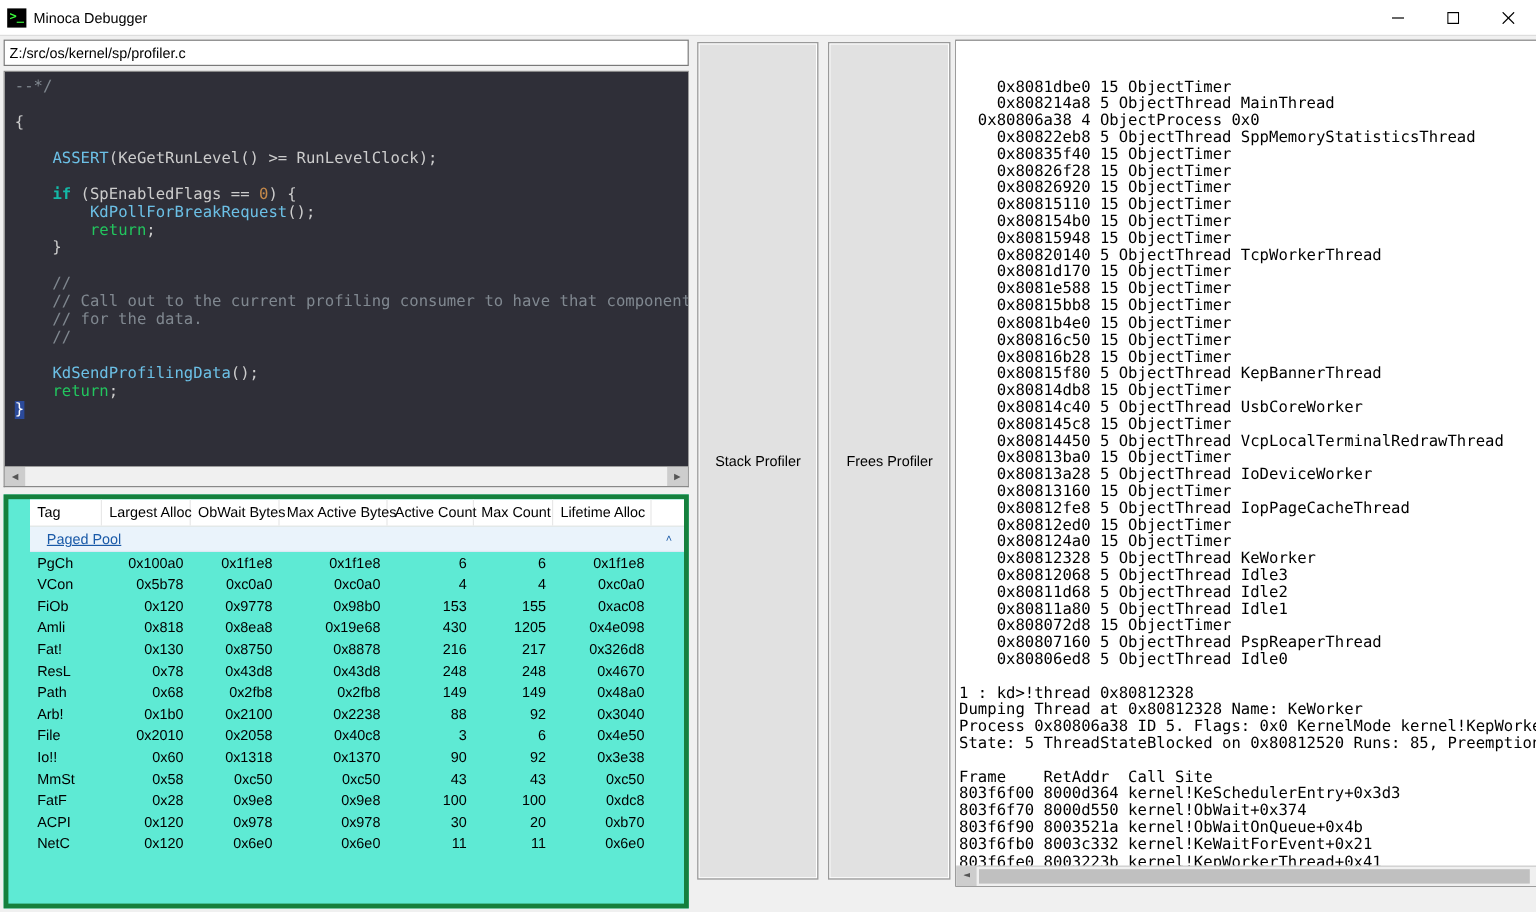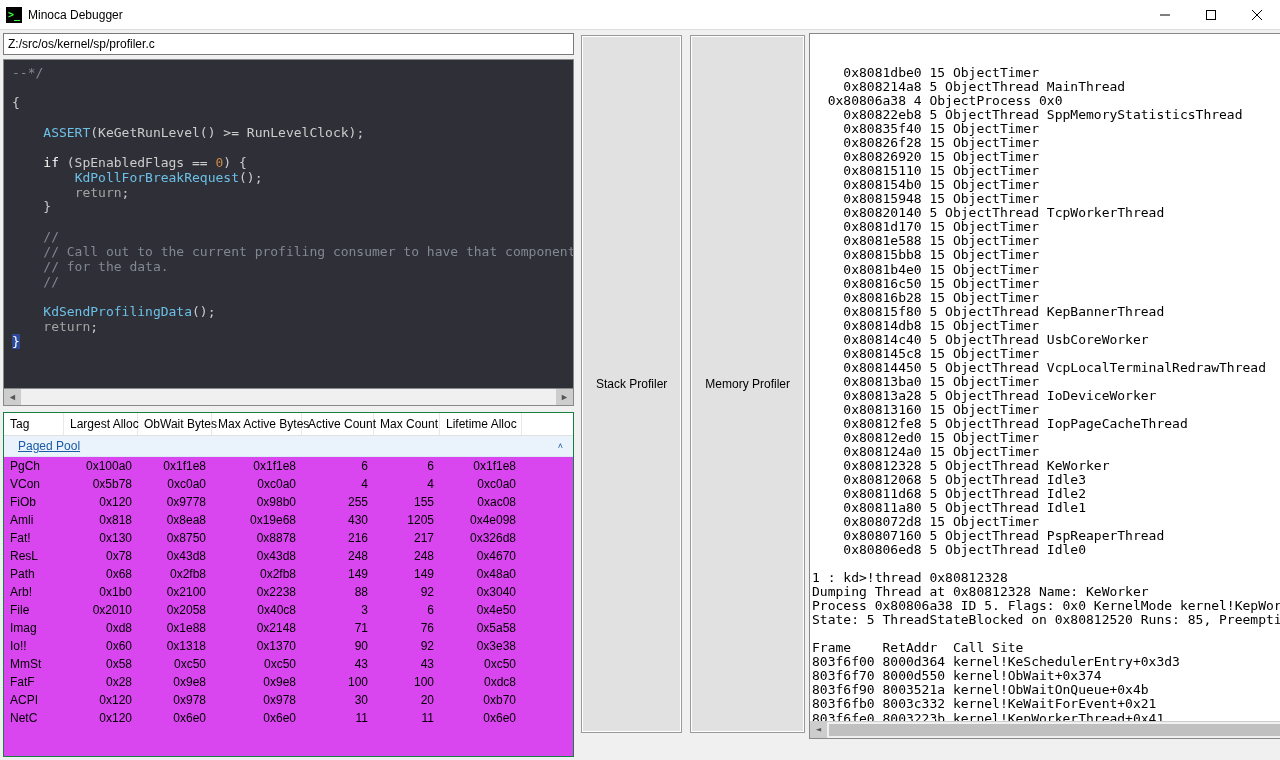--- a/index.html
+++ b/index.html
@@ -76,42 +76,43 @@
   font-family: Consolas, monospace;
   font-size: 13px;
   overflow: auto;
   white-space: pre;
   padding: 6px 8px;
   line-height: 1.15;
   position: relative;
   margin-bottom: 0;
 }
 .code-pane .c-comment { color: #808890; }
-.code-pane .c-keyword { color: #ffffff; }
+.code-pane .c-keyword { color: #14b8a6; font-weight: bold; }
 .code-pane .c-func { color: #6cc0e6; }
 .code-pane .c-num { color: #c78a4a; }
-.code-pane .c-ret { color: #a3a3a3; }
+.code-pane .c-ret { color: #22c55e; }
 .code-pane .hl { background: #2b4a9a; color:#fff; }
 .hscroll {
   height: 17px;
   border: 1px solid #888; border-top: 0;
   background: #f0f0f0;
   display: flex;
   align-items: stretch;
   margin-bottom: 6px;
 }
 .hscroll .arrow, .hscroll .thumb { background: #cdcdcd; }
 .hscroll .arrow { width: 17px; display:flex; align-items:center; justify-content:center; font-size:9px; color:#555;}
 .hscroll .track { flex:1; position:relative; }
 .table-pane {
   flex: 1;
-  border: 1px solid #15803d;
-  background: #d946ef;
+  border: 4px solid #15803d;
+  background: #5eead4;
   overflow-y: auto;
   font-size: 12px;
+  padding-left: 18px;
 }
 .table-header {
   display: flex;
   background: #fff;
   border-bottom: 1px solid #e0e0e0;
   position: sticky; top: 0;
 }
 .table-header .th {
   padding: 4px 6px;
   border-right: 1px solid #e8e8e8;
@@ -263,21 +264,21 @@
             <div class="td c3">0xc0a0</div>
             <div class="td c4">4</div>
             <div class="td c5">4</div>
             <div class="td c6">0xc0a0</div>
           </div>
           <div class="data-row">
             <div class="td c0">FiOb</div>
             <div class="td c1">0x120</div>
             <div class="td c2">0x9778</div>
             <div class="td c3">0x98b0</div>
-            <div class="td c4">255</div>
+            <div class="td c4">153</div>
             <div class="td c5">155</div>
             <div class="td c6">0xac08</div>
           </div>
           <div class="data-row">
             <div class="td c0">Amli</div>
             <div class="td c1">0x818</div>
             <div class="td c2">0x8ea8</div>
             <div class="td c3">0x19e68</div>
             <div class="td c4">430</div>
             <div class="td c5">1205</div>
@@ -322,29 +323,20 @@
           <div class="data-row">
             <div class="td c0">File</div>
             <div class="td c1">0x2010</div>
             <div class="td c2">0x2058</div>
             <div class="td c3">0x40c8</div>
             <div class="td c4">3</div>
             <div class="td c5">6</div>
             <div class="td c6">0x4e50</div>
           </div>
           <div class="data-row">
-            <div class="td c0">Imag</div>
-            <div class="td c1">0xd8</div>
-            <div class="td c2">0x1e88</div>
-            <div class="td c3">0x2148</div>
-            <div class="td c4">71</div>
-            <div class="td c5">76</div>
-            <div class="td c6">0x5a58</div>
-          </div>
-          <div class="data-row">
             <div class="td c0">Io!!</div>
             <div class="td c1">0x60</div>
             <div class="td c2">0x1318</div>
             <div class="td c3">0x1370</div>
             <div class="td c4">90</div>
             <div class="td c5">92</div>
             <div class="td c6">0x3e38</div>
           </div>
           <div class="data-row">
             <div class="td c0">MmSt</div>
@@ -382,21 +374,21 @@
             <div class="td c5">11</div>
             <div class="td c6">0x6e0</div>
           </div>
         </div>
     </div>
   </div>
 
   <div class="right-col">
     <div class="profbtns">
       <button>Stack Profiler</button>
-      <button>Memory Profiler</button>
+      <button>Frees Profiler</button>
     </div>
     <div class="console">
       <div id="console-text" style="padding-right:20px; padding-bottom:20px;">    0x8081dbe0 15 ObjectTimer
     0x808214a8 5 ObjectThread MainThread
   0x80806a38 4 ObjectProcess 0x0
     0x80822eb8 5 ObjectThread SppMemoryStatisticsThread
     0x80835f40 15 ObjectTimer
     0x80826f28 15 ObjectTimer
     0x80826920 15 ObjectTimer
     0x80815110 15 ObjectTimer

